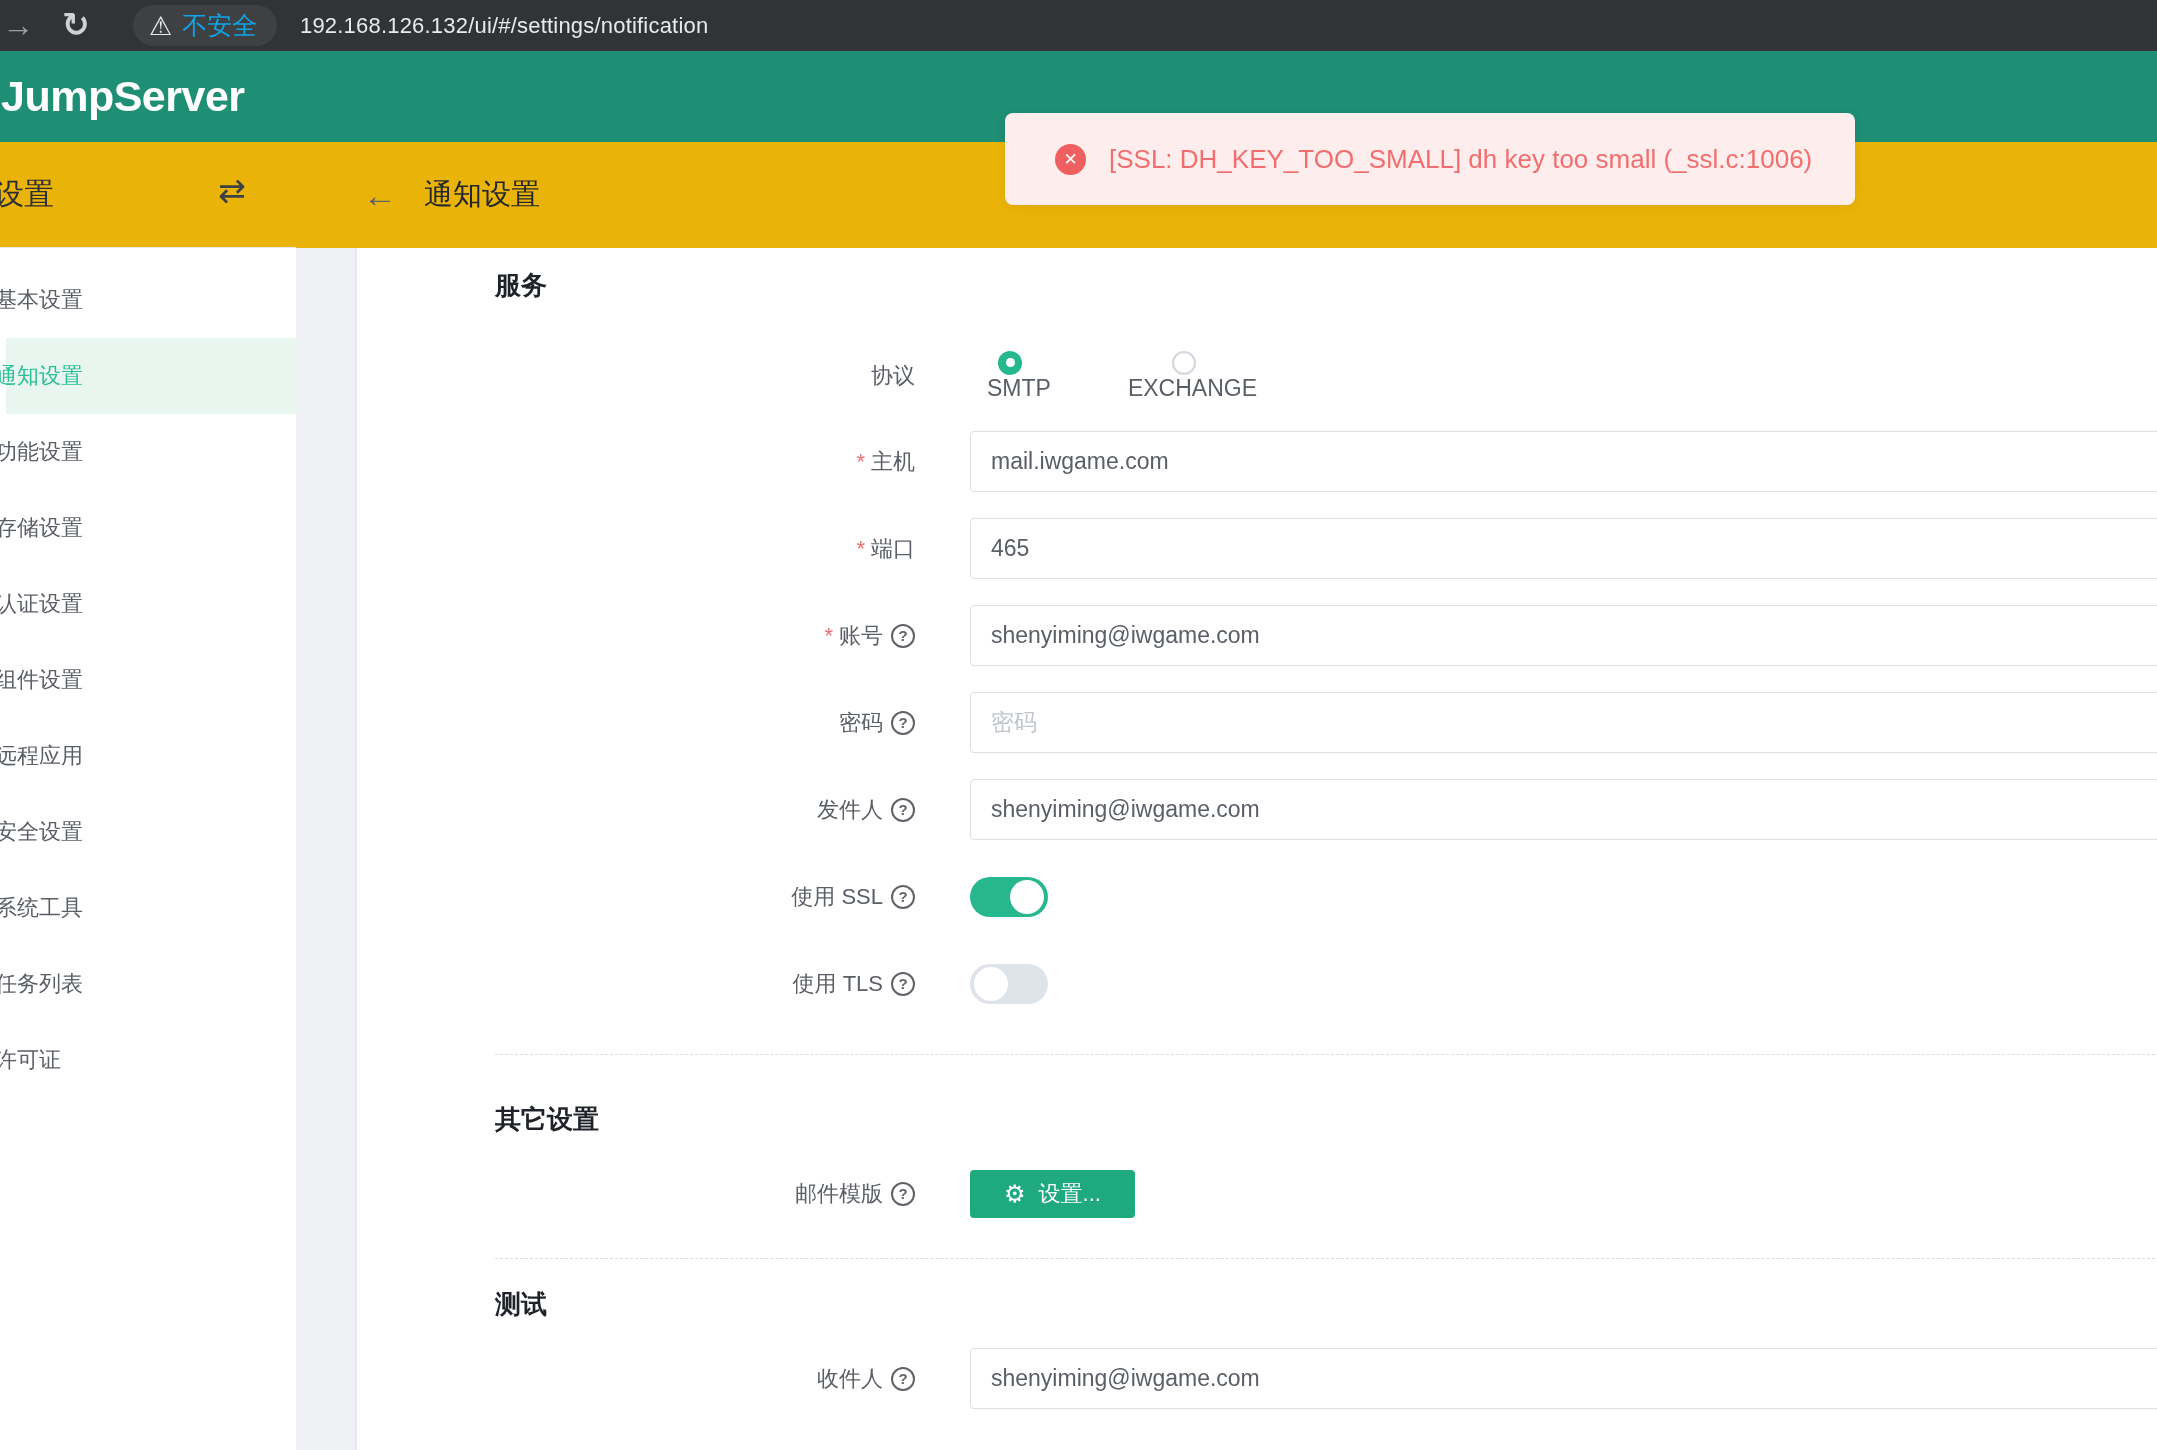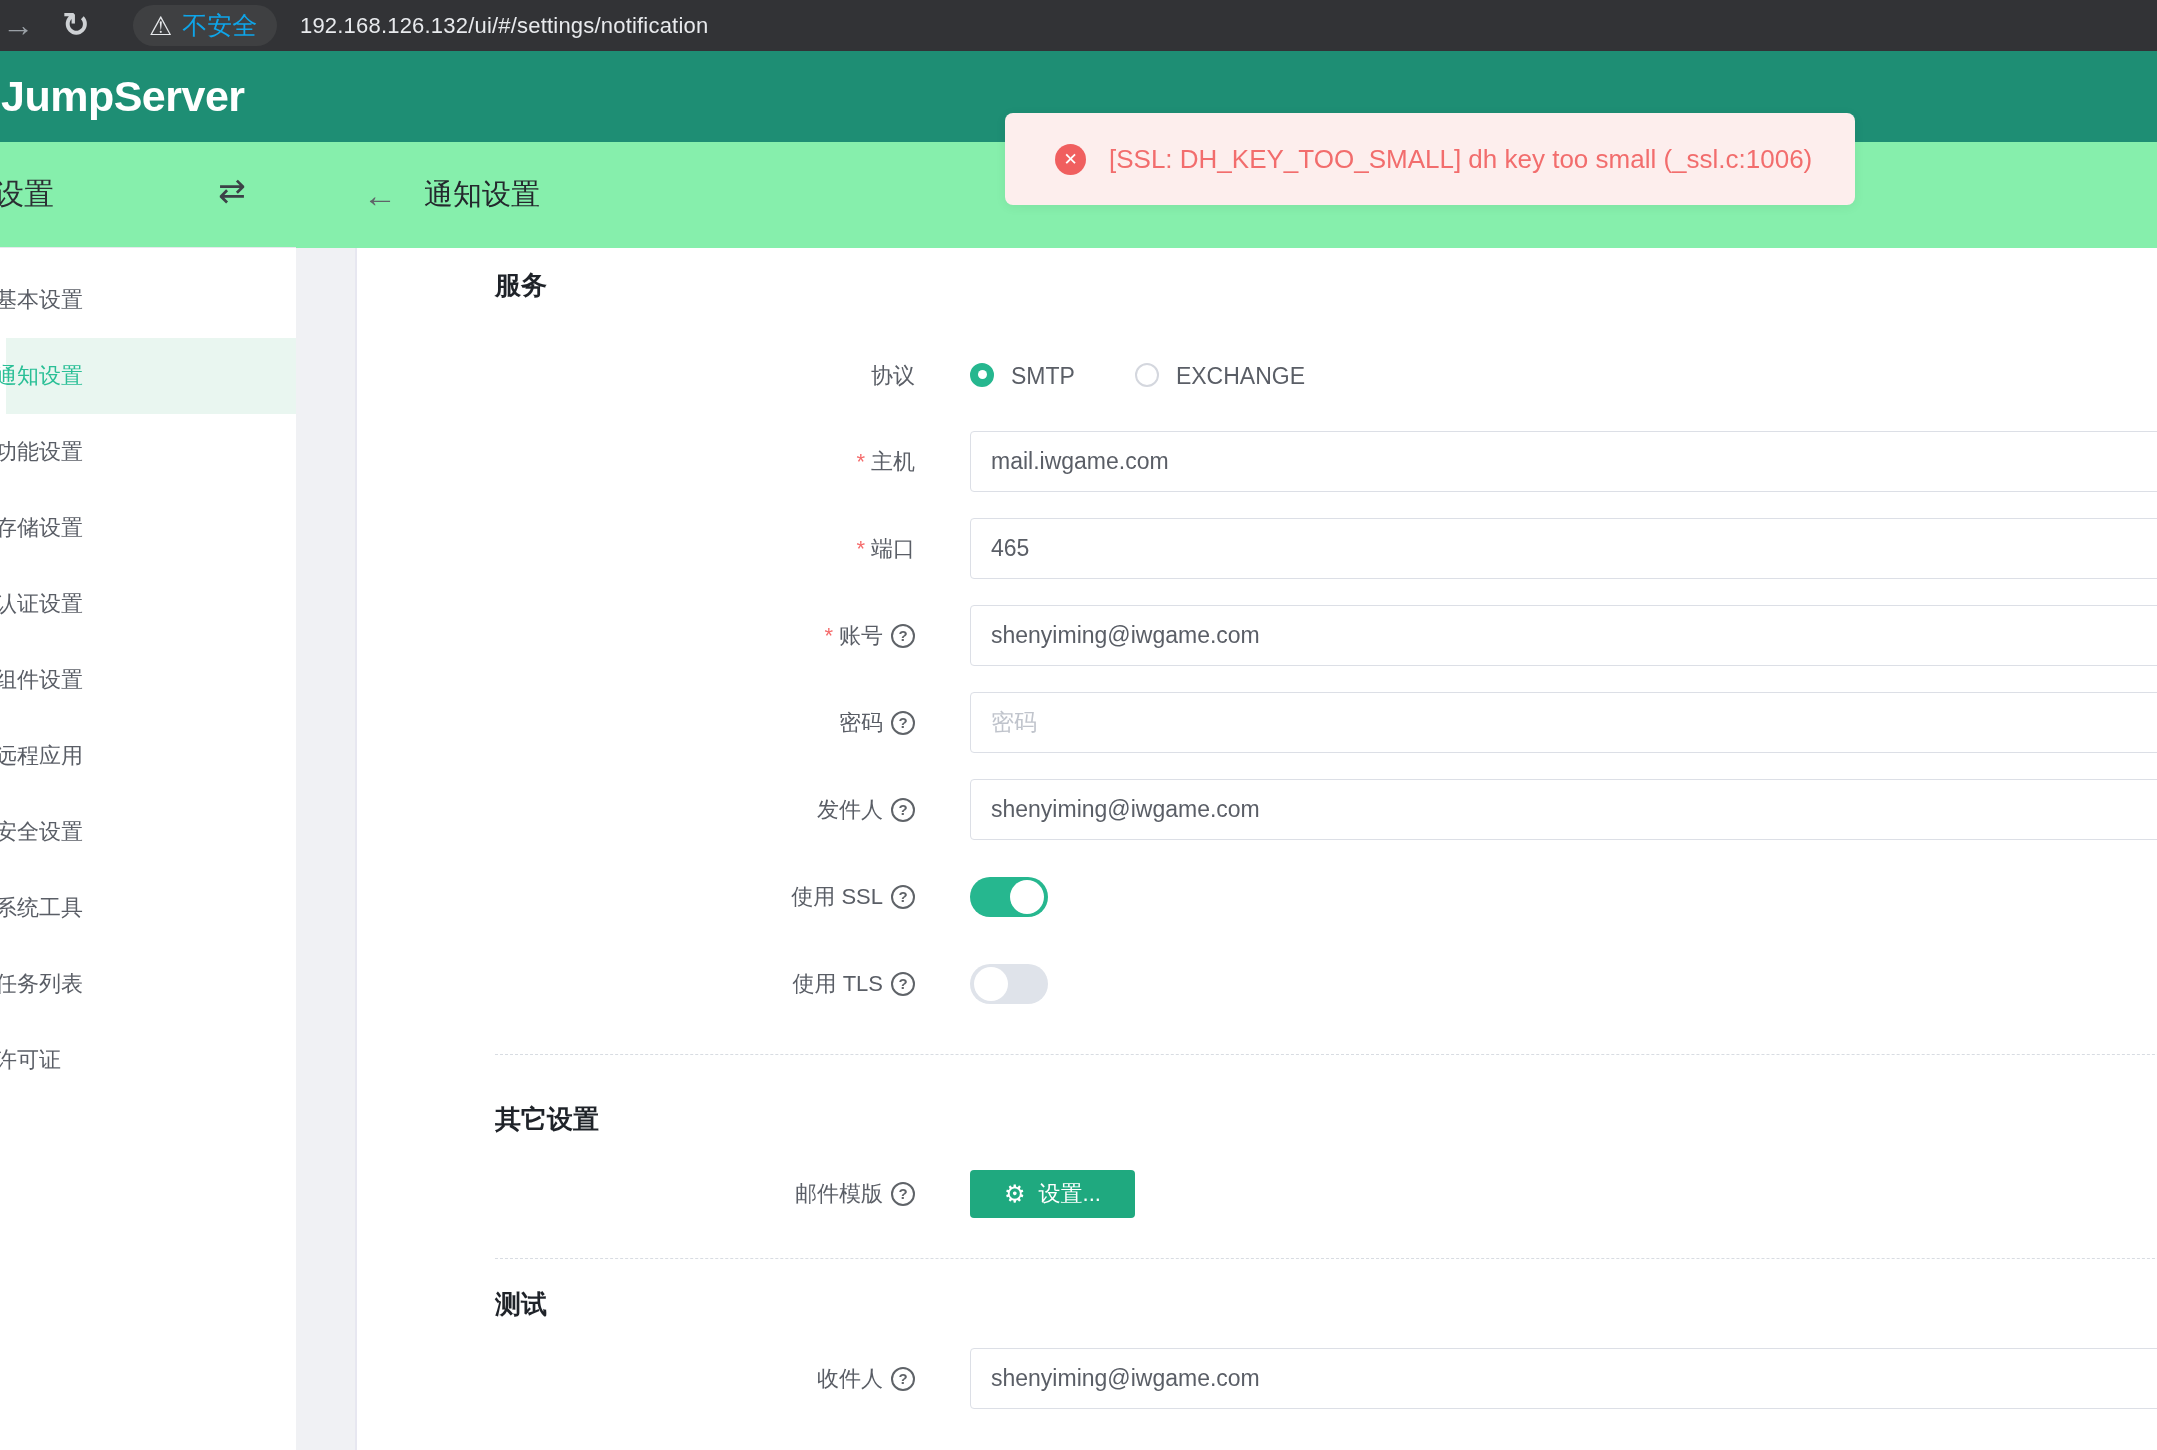--- a/index.html
+++ b/index.html
@@ -31,21 +31,21 @@
   }
 
   
   .app-header {
     position:absolute; left:0; top:51px; width:2157px; height:91px;
     background:#1e8e74; display:flex; align-items:center;
   }
   .logo { color:#ffffff; font-size:43px; font-weight:700; margin-left:1px; letter-spacing:-0.5px; }
 
   
-  .page-header { position:absolute; left:0; top:142px; width:2157px; height:106px; background:#86efac; }
+  .page-header { position:absolute; left:0; top:142px; width:2157px; height:106px; background:#eab308; }
   .sidebar-header {
     position:absolute; left:0; top:0; width:296px; height:106px;
     border-bottom:1px solid #e6e9ed; display:flex; align-items:center;
   }
   .sidebar-title { font-size:30px; color:#2b2f33; font-weight:500; margin-left:-6px; }
   .collapse-icon {
     position:absolute; left:218px; top:29px; font-size:33px; color:#3c4147; cursor:pointer;
   }
   .content-header {
     position:absolute; left:357px; top:0; height:106px; display:flex; align-items:center;
@@ -97,21 +97,21 @@
   .first-input  { margin-top:40px; }
   .toggle-row   { margin-top:26px; height:61px; }
 
   .text-input {
     width:1290px; height:61px; border:1px solid #dcdfe6; border-radius:4px;
     font-size:23px; color:#5a5e66; padding:0 20px; outline:none;
     font-family:"Liberation Sans","DejaVu Sans",sans-serif; background:#fff;
   }
   .text-input::placeholder { color:#c0c4cc; }
 
-  .radio-opt { display:flex; cursor:pointer; }
+  .radio-opt { display:flex; align-items:center; cursor:pointer;flex-direction:column; }
   .radio-opt + .radio-opt { margin-left:60px; }
   .radio-circle {
     width:24px; height:24px; border-radius:50%; border:2px solid #d4d7de; background:#fff; flex:none;
     display:flex; align-items:center; justify-content:center;
   }
   .radio-opt.checked .radio-circle { background:#26b78f; border-color:#26b78f; }
   .radio-opt.checked .radio-circle::after {
     content:""; width:9px; height:9px; border-radius:50%; background:#fff;
   }
   .radio-label { font-size:23px; color:#5a5e66; margin-left:17px; }

